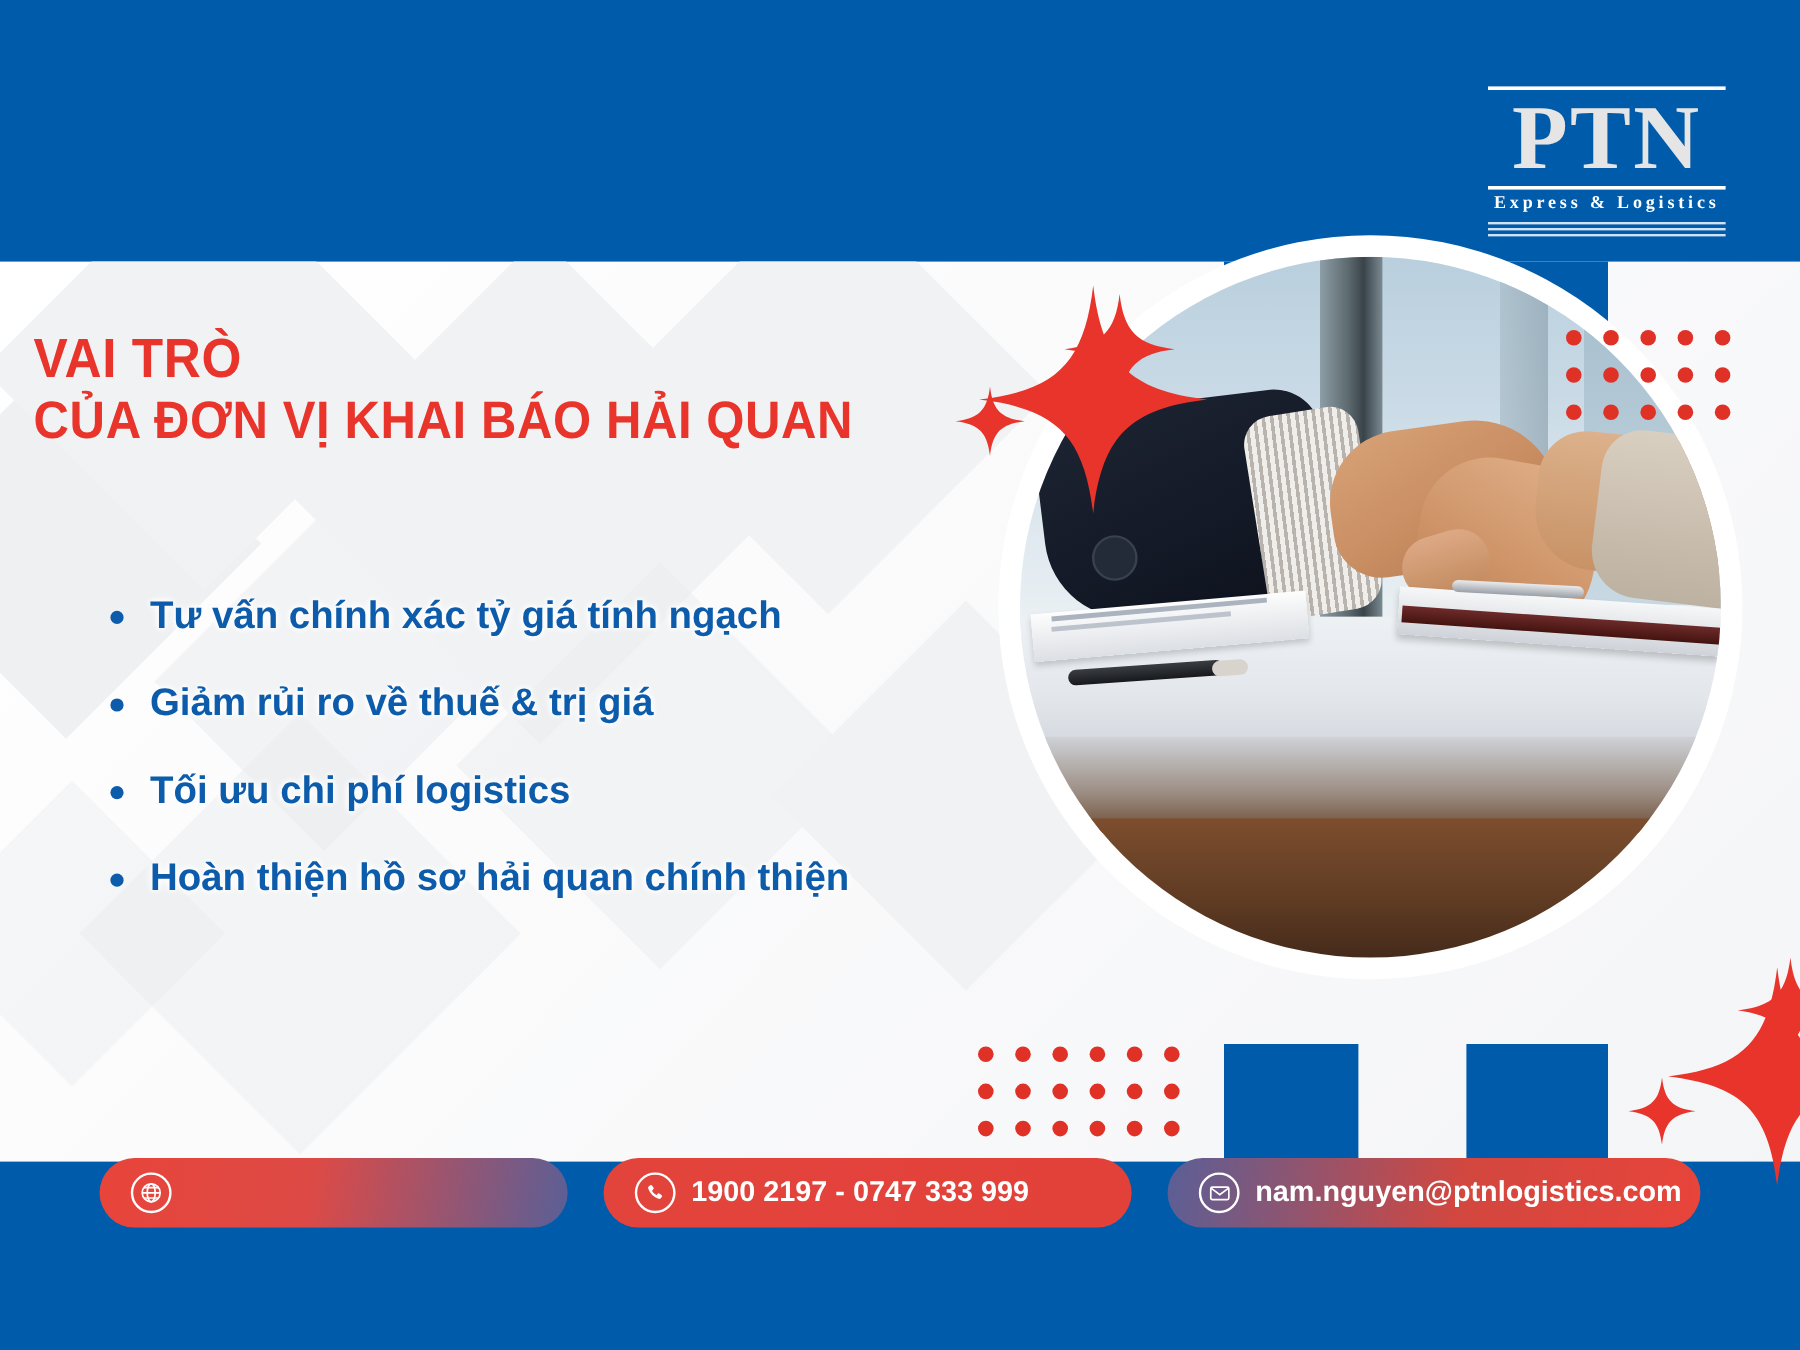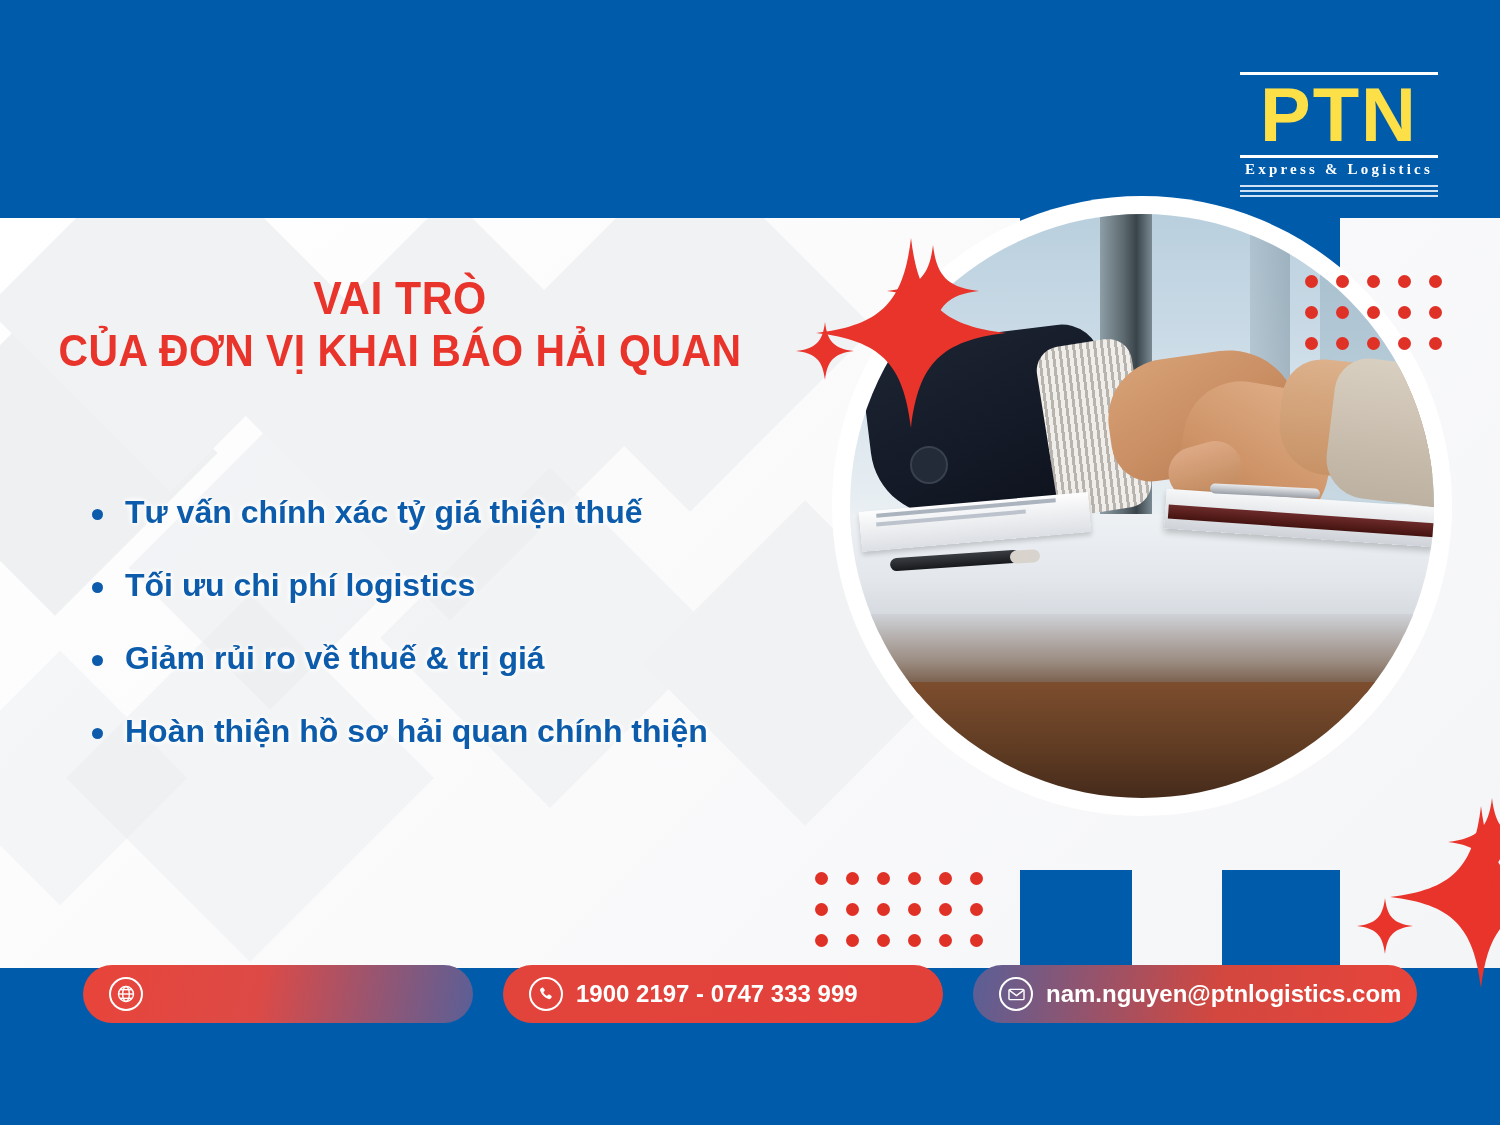--- a/index.html
+++ b/index.html
@@ -17,21 +17,21 @@
     overflow:hidden;
   }
   
   .diag{position:absolute;background:#e9ebee;opacity:.75;transform:rotate(45deg);}
   .diag2{position:absolute;background:#f1f2f4;transform:rotate(45deg);}
 
   
   .tab{position:absolute;background:#005cab;}
 
   
-  .title-wrap{position:absolute;left:0;top:272px;width:800px;text-align:center;z-index:12;}
+  .title-wrap{position:absolute;left:0;top:272px;width:800px;text-align:left;z-index:12;}
   .t-line1,.t-line2{
     color:#e8342a;font-weight:900;letter-spacing:.5px;
     font-family:"Liberation Sans",sans-serif;
     transform:scaleX(.93);
   }
   .t-line1{font-size:46px;line-height:52px;}
   .t-line2{font-size:44px;line-height:54px;white-space:nowrap;}
 
   
   .bullets{position:absolute;left:92px;top:492px;width:800px;z-index:12;}
@@ -55,21 +55,21 @@
     position:absolute;left:850px;top:214px;width:584px;height:584px;
     border-radius:50%;overflow:hidden;z-index:10;
     box-shadow:0 0 0 10px #fff;
   }
   .ph-layer{position:absolute;}
 
   
   .logo{position:absolute;right:62px;top:72px;width:198px;z-index:20;text-align:center;}
   .logo-rule{height:3px;background:#fff;margin:0 auto;}
   .logo-ptn{
-    color:#fde047;font-family:Liberation Sans, sans-serif;font-weight:700;
+    color:#e5e5e5;font-family:Liberation Serif, serif;font-weight:700;
     font-size:76px;line-height:80px;letter-spacing:2px;
   }
   .logo-sub{
     color:#fff;font-family:"Liberation Serif",serif;font-size:15px;
     letter-spacing:3.2px;font-weight:700;padding:3px 0 4px;
   }
   .logo-lines div{height:2px;background:#cfe3f5;margin-top:3px;}
 
   
   .spark{position:absolute;background:#e8342a;z-index:14;}
@@ -120,29 +120,29 @@
   <div class="tab" style="left:1222px;top:870px;width:118px;height:98px;"></div>
 
   <div class="title-wrap">
     <div class="t-line1">VAI TRÒ</div>
     <div class="t-line2">CỦA ĐƠN VỊ KHAI BÁO HẢI QUAN</div>
   </div>
 
   <div class="bullets">
     <div class="bl">
       <span class="dot"></span>
-      <span class="bl-text">Tư vấn chính xác tỷ giá thiện thuế</span>
+      <span class="bl-text">Tư vấn chính xác tỷ giá tính ngạch</span>
+    </div>
+    <div class="bl">
+      <span class="dot"></span>
+      <span class="bl-text">Giảm rủi ro về thuế &amp; trị giá</span>
     </div>
     <div class="bl">
       <span class="dot"></span>
       <span class="bl-text">Tối ưu chi phí logistics</span>
-    </div>
-    <div class="bl">
-      <span class="dot"></span>
-      <span class="bl-text">Giảm rủi ro về thuế &amp; trị giá</span>
     </div>
     <div class="bl">
       <span class="dot"></span>
       <span class="bl-text">Hoàn thiện hồ sơ hải quan chính thiện</span>
     </div>
   </div>
 
   <div class="photo-ring"></div>
   <div class="photo">
 

